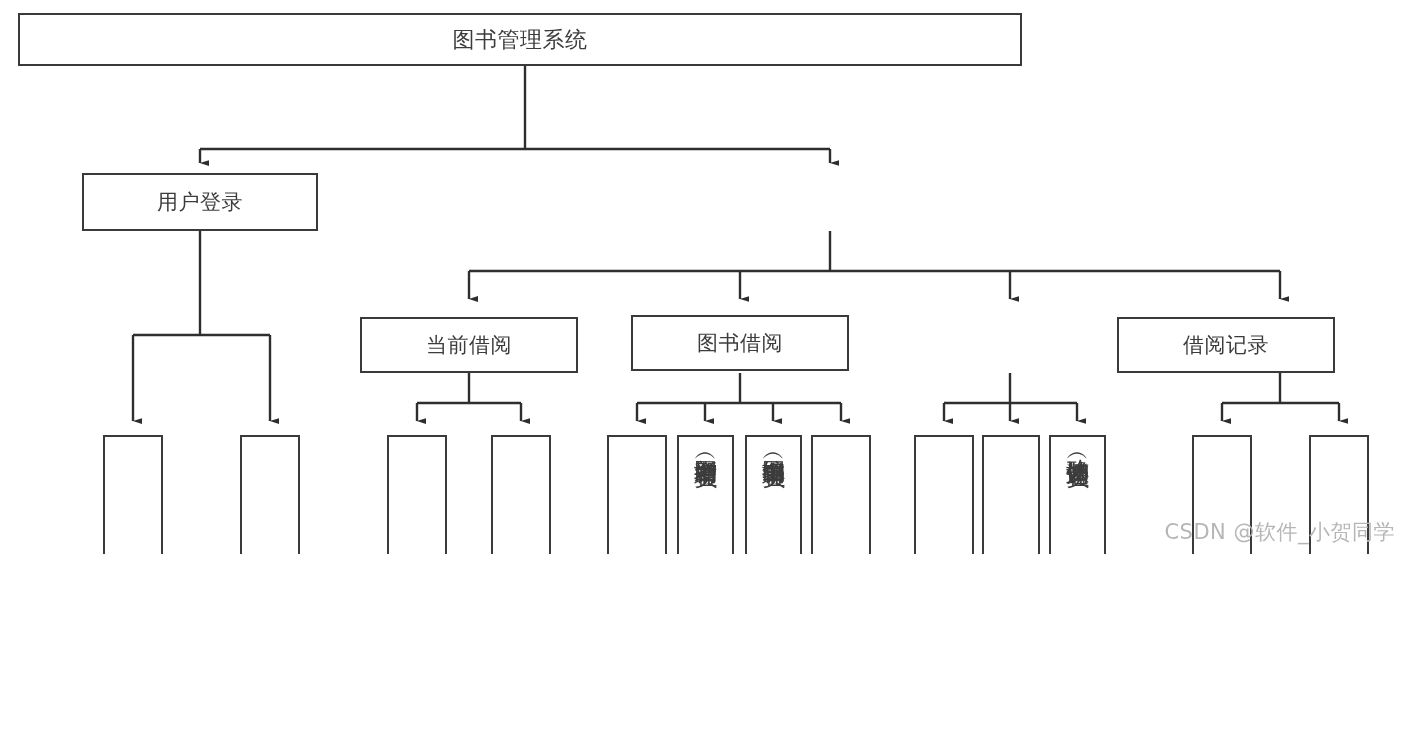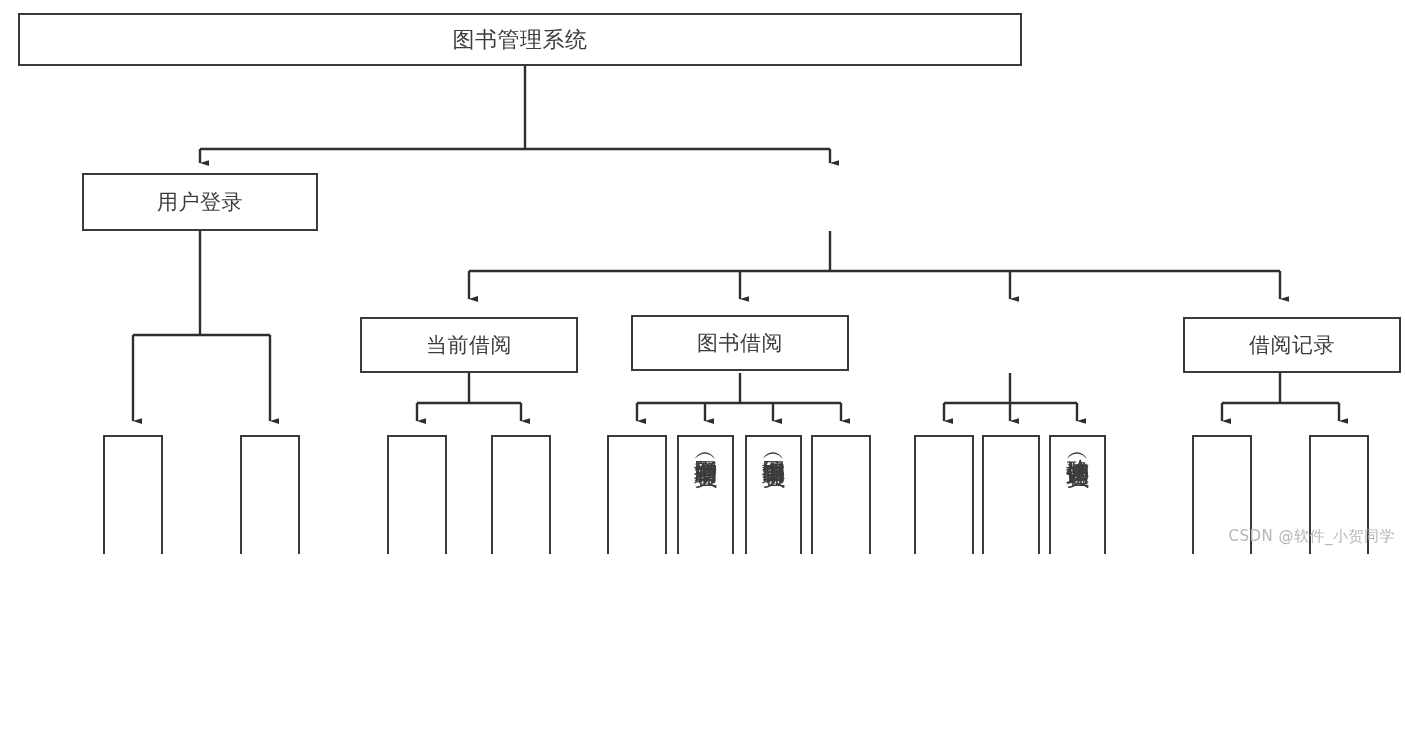--- a/index.html
+++ b/index.html
@@ -67,21 +67,21 @@
   .node.v.tall .lbl {
     font-size: 23px;
   }
   .node.v.centerflow {
     align-items: center;
   }
   .watermark {
     position: absolute;
     right: 10px;
     bottom: 8px;
-    font-size: 15px;
+    font-size: 21px;
     color: #b6b6b6;
     letter-spacing: 0.5px;
     white-space: nowrap;
   }
 </style>
 </head>
 <body>
 
 <div id="canvas">
 
@@ -143,21 +143,21 @@
   <div class="node h" style="left:82px; top:173px; width:236px; height:58px;">
     <span class="lbl">用户登录</span>
   </div>
 
   <div class="node h" style="left:360px; top:317px; width:218px; height:56px;">
     <span class="lbl">当前借阅</span>
   </div>
   <div class="node h" style="left:631px; top:315px; width:218px; height:56px;">
     <span class="lbl">图书借阅</span>
   </div>
-  <div class="node h" style="left:1183px; top:317px; width:218px; height:56px;">
+  <div class="node h" style="left:1117px; top:317px; width:218px; height:56px;">
     <span class="lbl">借阅记录</span>
   </div>
 
   <div class="node v centerflow" style="left:103px; top:435px; width:60px; height:298px;">
     <span class="lbl">用户登录</span>
   </div>
   <div class="node v centerflow" style="left:240px; top:435px; width:60px; height:298px;">
     <span class="lbl">注销登录</span>
   </div>
 

